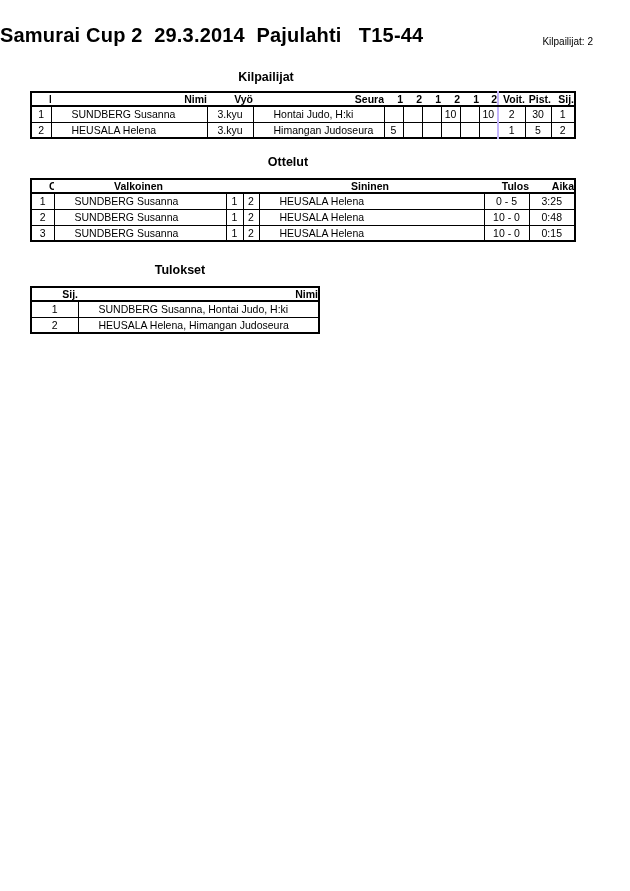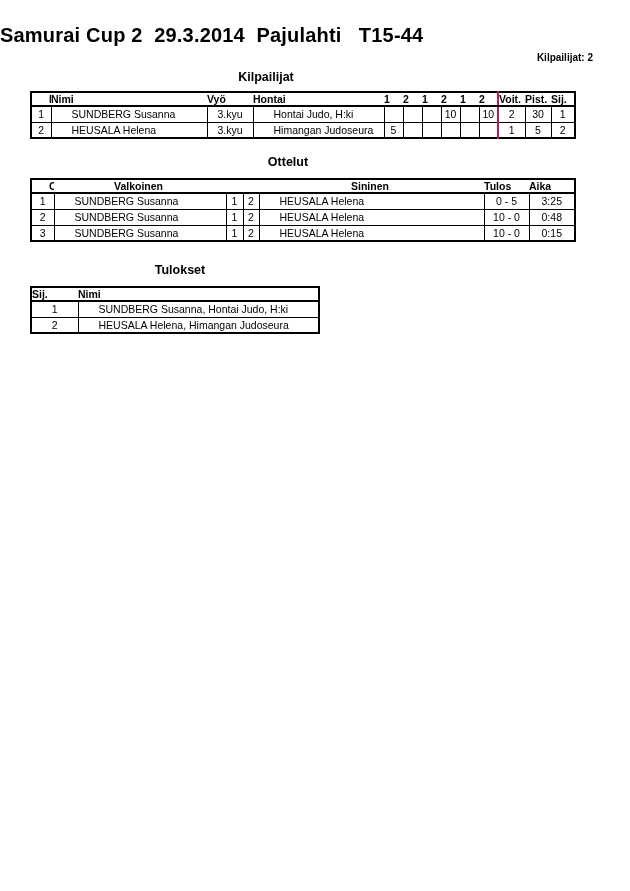--- a/index.html
+++ b/index.html
@@ -22,24 +22,24 @@
     left: 0;
     width: 546px;
     text-align: left;
     font-size: 20px;
     font-weight: bold;
     white-space: pre;
     letter-spacing: 0.2px;
   }
   .count {
     position: absolute;
-    top: 52px;
+    top: 36px;
     right: 37px;
     font-size: 10px;
-    font-weight: bold;
+    font-weight: normal;
   }
   .heading {
     position: absolute;
     transform: translateX(-50%);
     font-size: 12.5px;
     font-weight: bold;
     white-space: nowrap;
   }
   #h-kilpailijat { left: 238px; top: 70px; margin-left: 28px; }
   #h-ottelut     { left: 288px; top: 155px; }
@@ -55,36 +55,36 @@
   #t1 { left: 30px; top: 91px;  width: 544px; }
   #t2 { left: 30px; top: 178px; width: 544px; }
   #t3 { left: 30px; top: 286px; width: 288px; }
 
   .tbl th {
     padding: 0;
     font-size: 10.5px;
     font-weight: bold;
     border: none;
     border-bottom: 2px solid #000000;
-    text-align: left;
+    text-align: right;
     overflow: hidden;
     white-space: nowrap;
   }
   .tbl td {
     padding: 0;
     font-size: 10.5px;
     border: 1px solid #000000;
     text-align: center;
     overflow: hidden;
     white-space: nowrap;
   }
   .tbl .left  { text-align: left;  padding-left: 20px; }
   .tbl .hleft { text-align: left;  padding-left: 17px; }
   .tbl .hright{ text-align: center; padding-right: 3px; }
-  .tbl .sep   { border-left: 2px solid #be185d; }
+  .tbl .sep   { border-left: 2px solid #c4b5fd; }
 
   #t1 thead tr { height: 13px; }
   #t1 tbody tr { height: 16px; }
   #t2 thead tr { height: 12px; }
   #t2 tbody tr { height: 16px; }
   #t3 thead tr { height: 13px; }
   #t3 tbody tr { height: 16px; }
 </style>
 </head>
 <body>
@@ -110,21 +110,21 @@
         <col style="width:19px">
       <col style="width:27px">
         <col style="width:26px">
         <col style="width:24px">
     </colgroup>
     <thead>
       <tr>
         <th class="hleft">N:o</th>
         <th>Nimi</th>
         <th>Vyö</th>
-        <th>Hontai</th>
+        <th>Seura</th>
         <th>1</th>
         <th>2</th>
         <th>1</th>
         <th>2</th>
         <th>1</th>
         <th>2</th>
         <th class="sep">Voit.</th>
         <th>Pist.</th>
         <th>Sij.</th>
       </tr>

